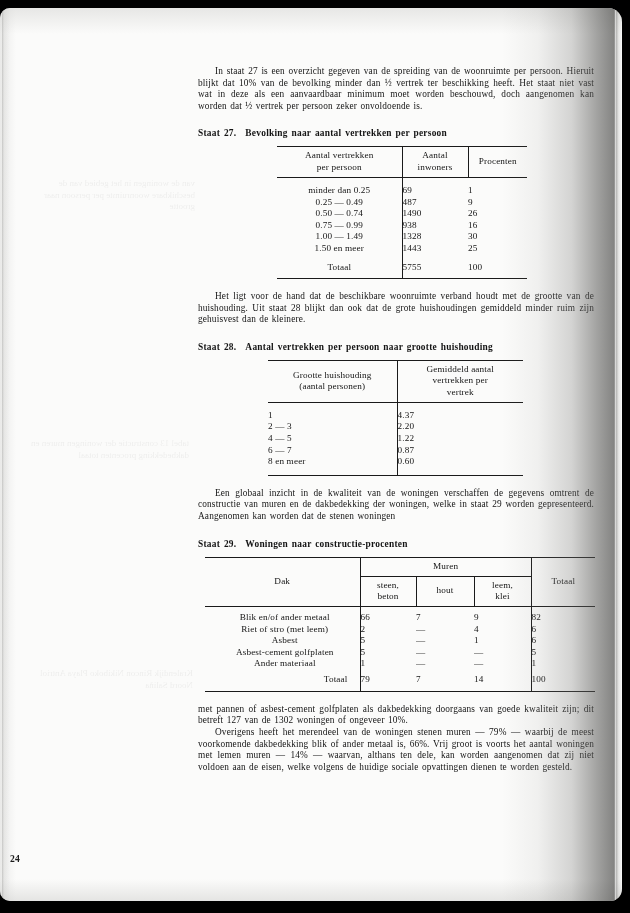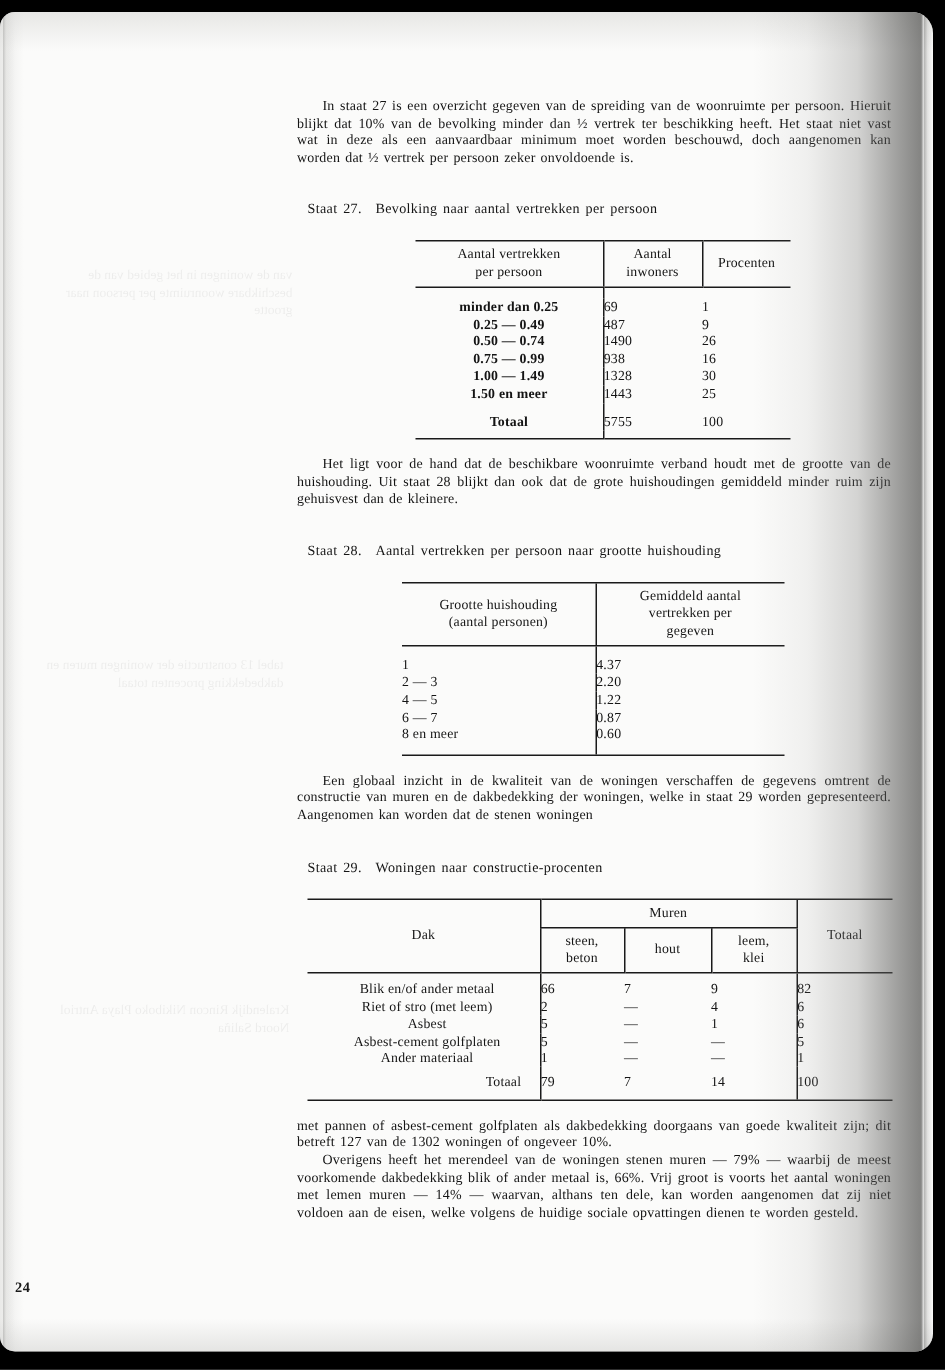--- a/index.html
+++ b/index.html
@@ -105,23 +105,23 @@
     text-indent: 17px;
     word-spacing: 0.9px;
   }
   p.body.cont { text-indent: 0; }
 
   .gap-s  { height: 7px; }
   .gap-m  { height: 12px; }
   .gap-l  { height: 15px; }
 
   h3.caption {
-    margin: 7px;
+    margin: 0;
     font-size: 9.4px;
-    font-weight: normal;
+    font-weight: bold;
     letter-spacing: 0.25px;
     word-spacing: 1.2px;
     line-height: 12px;
   }
   h3.caption .num { margin-right: 9px; }
 
   h3.section {
     margin: 0;
     font-size: 9.6px;
     font-weight: bold;
@@ -156,21 +156,21 @@
   .dcell { text-align: left; }
   .lcell { text-align: center; }
 
   
   #t27-wrap { padding-left: 79px; }
   #t27 { width: 250px; }
   #t27 .c1 { width: 125px; }
   #t27 .c2 { width: 66px; }
   #t27 .c3 { width: 59px; }
   #t27 td.body-cell { padding: 0 0 0 0 !important; height: 11.6px; }
-  #t27 .lbl { text-align: center; font-weight: bold; }
+  #t27 .lbl { text-align: center; }
 
   
   #t28-wrap { padding-left: 70px; }
   #t28 { width: 255px; }
   #t28 .c1 { width: 129px; }
   #t28 .c2 { width: 126px; }
   #t28 td.body-cell { height: 11.6px; }
 
   
   #t29-wrap { padding-left: 7px; }
@@ -343,21 +343,21 @@
             </colgroup>
           <thead>
             <tr>
               <td class="hcell rule-top rule-thin">
                 <div>Grootte huishouding</div>
                 <div>(aantal personen)</div>
               </td>
               <td class="hcell rule-top rule-thin vdiv">
                 <div>Gemiddeld aantal</div>
                 <div>vertrekken per</div>
-                <div>gegeven</div>
+                <div>vertrek</div>
               </td>
             </tr>
           </thead>
           <tbody>
             <tr class="spacer-row">
               <td></td>
               <td class="vdiv"></td>
             </tr>
             <tr>
               <td class="body-cell dcell">1</td>

